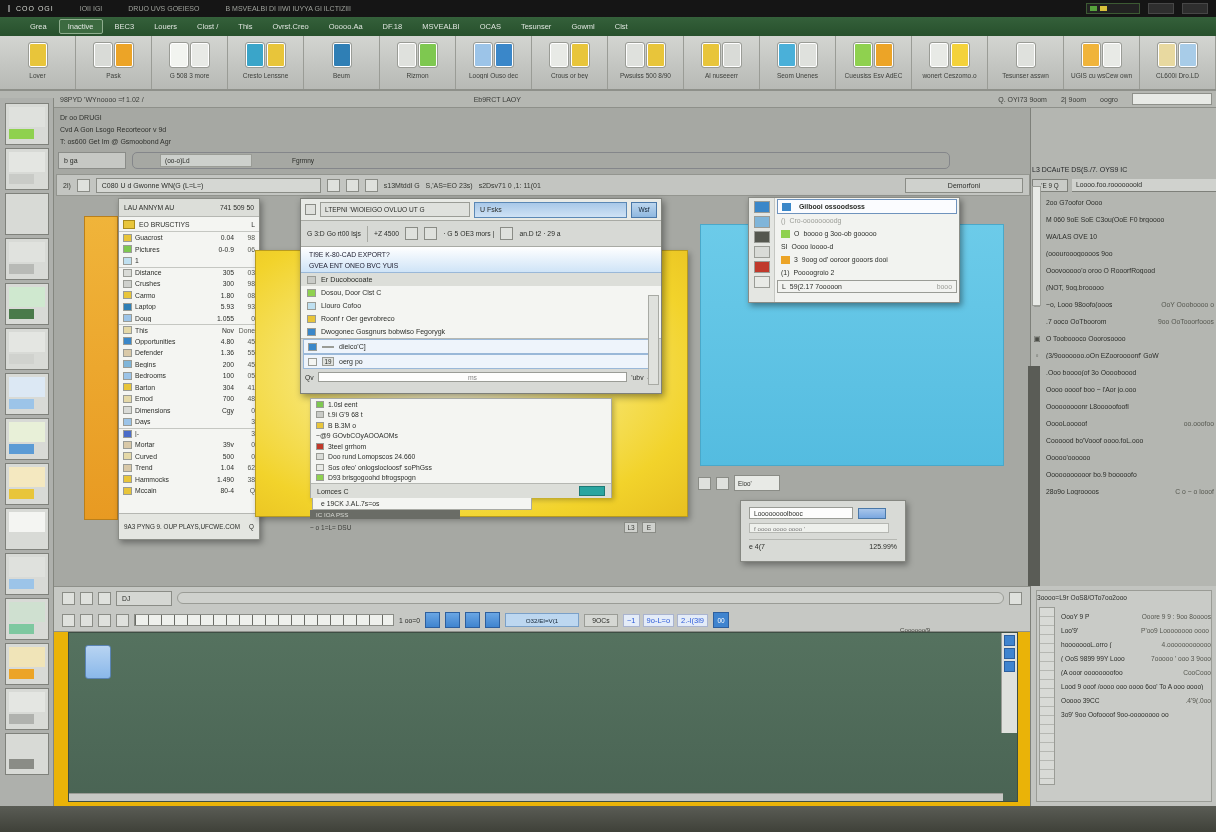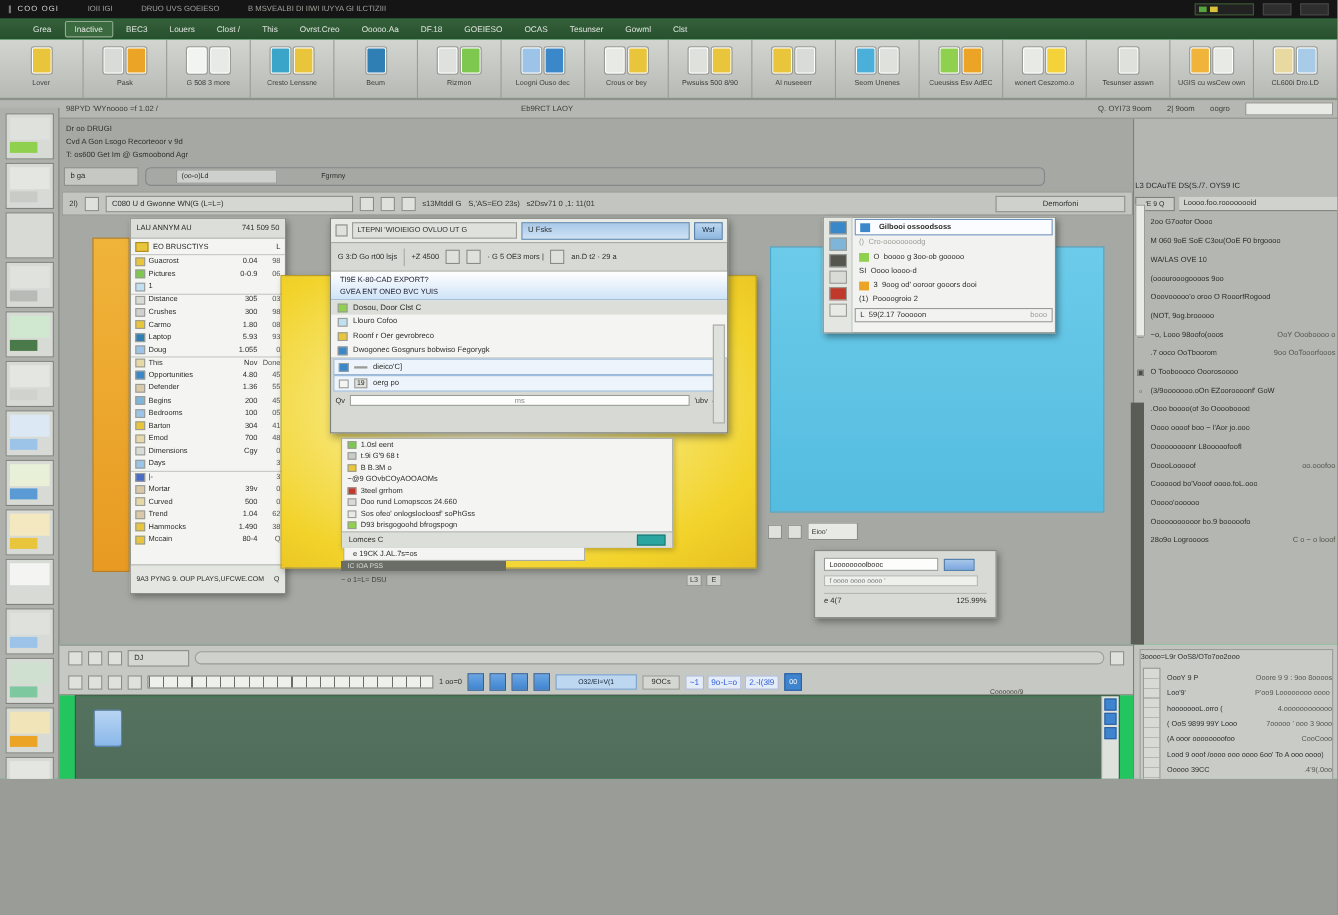--- a/index.html
+++ b/index.html
@@ -1,19 +1,19 @@
 <!DOCTYPE html>
 <html><head>
 <meta charset="utf-8">
 <style>
 *{margin:0;padding:0;box-sizing:border-box}
 html,body{width:1216px;height:832px;overflow:hidden}
 body{font-family:"Liberation Sans",sans-serif;background:#9a9c98;position:relative;font-size:7px;color:#2b2d29}
 .abs{position:absolute}
-.stage{position:absolute;left:0;top:0;width:1216px;height:708px;overflow:hidden;background:#22c55e}
+.stage{position:absolute;left:0;top:0;width:1216px;height:832px;overflow:hidden;background:#eab308}
 
 
 #titlebar{left:0;top:0;width:1216px;height:17px;background:#151515;color:#b9bcb6;display:flex;align-items:center;gap:26px;padding:0 8px;font-size:7px}
 #titlebar .logo{color:#d6d8d2;letter-spacing:1px;border-left:2px solid #777;padding-left:6px}
 .tb-item{white-space:nowrap;color:#9fa29c}
 #tb-right{margin-left:auto;display:flex;align-items:center;gap:8px}
 .tb-badge{width:54px;height:11px;background:#222;border:1px solid #3c5a33;display:flex;align-items:center;gap:3px;padding:0 3px}
 .dot{width:7px;height:5px;display:inline-block}
 .dot.g{background:#57a33c}.dot.y{background:#d9c13a}
 .tb-btn{width:26px;height:11px;background:#2e2e2e;border:1px solid #474747}
@@ -213,21 +213,21 @@
 
   <span class="tab">Grea</span>
       <span class="tab">Inactive</span>
       <span class="tab">BEC3</span>
       <span class="tab">Louers</span>
       <span class="tab">Clost /</span>
       <span class="tab">This</span>
       <span class="tab">Ovrst.Creo</span>
       <span class="tab">Ooooo.Aa</span>
       <span class="tab">DF.18</span>
-      <span class="tab">GOEIESO</span>
+      <span class="tab">MSVEALBI</span>
       <span class="tab">OCAS</span>
       <span class="tab">Tesunser</span>
       <span class="tab">Gowml</span>
       <span class="tab">Clst</span>
     </div>
 
   <div id="ribbon" class="abs">
 
       <div class="rgroup">
         <div class="rgicons">
@@ -688,20 +688,24 @@
       <span>· G 5 OE3 mors |</span>
       <span class="ibox"></span>
       <span>an.D t2 · 29 a</span>
     </div>
     <div class="dg-band">
       <div>TI9E K-80-CAD EXPORT?</div>
       <div>GVEA ENT ONEO BVC YUIS</div>
     </div>
     <div class="dg-list">
 
+        <div class="dg-row">
+          <span class="dg-ric" style="background: rgb(201, 203, 199);"></span>
+          <span>Er Ducobocoate</span>
+        </div>
 
         <div class="dg-row">
           <span class="dg-ric" style="background: rgb(143, 209, 79);"></span>
           <span>Dosou, Door Clst C</span>
         </div>
 
         <div class="dg-row">
           <span class="dg-ric" style="background: rgb(191, 224, 240);"></span>
           <span>Llouro Cofoo</span>
         </div>

